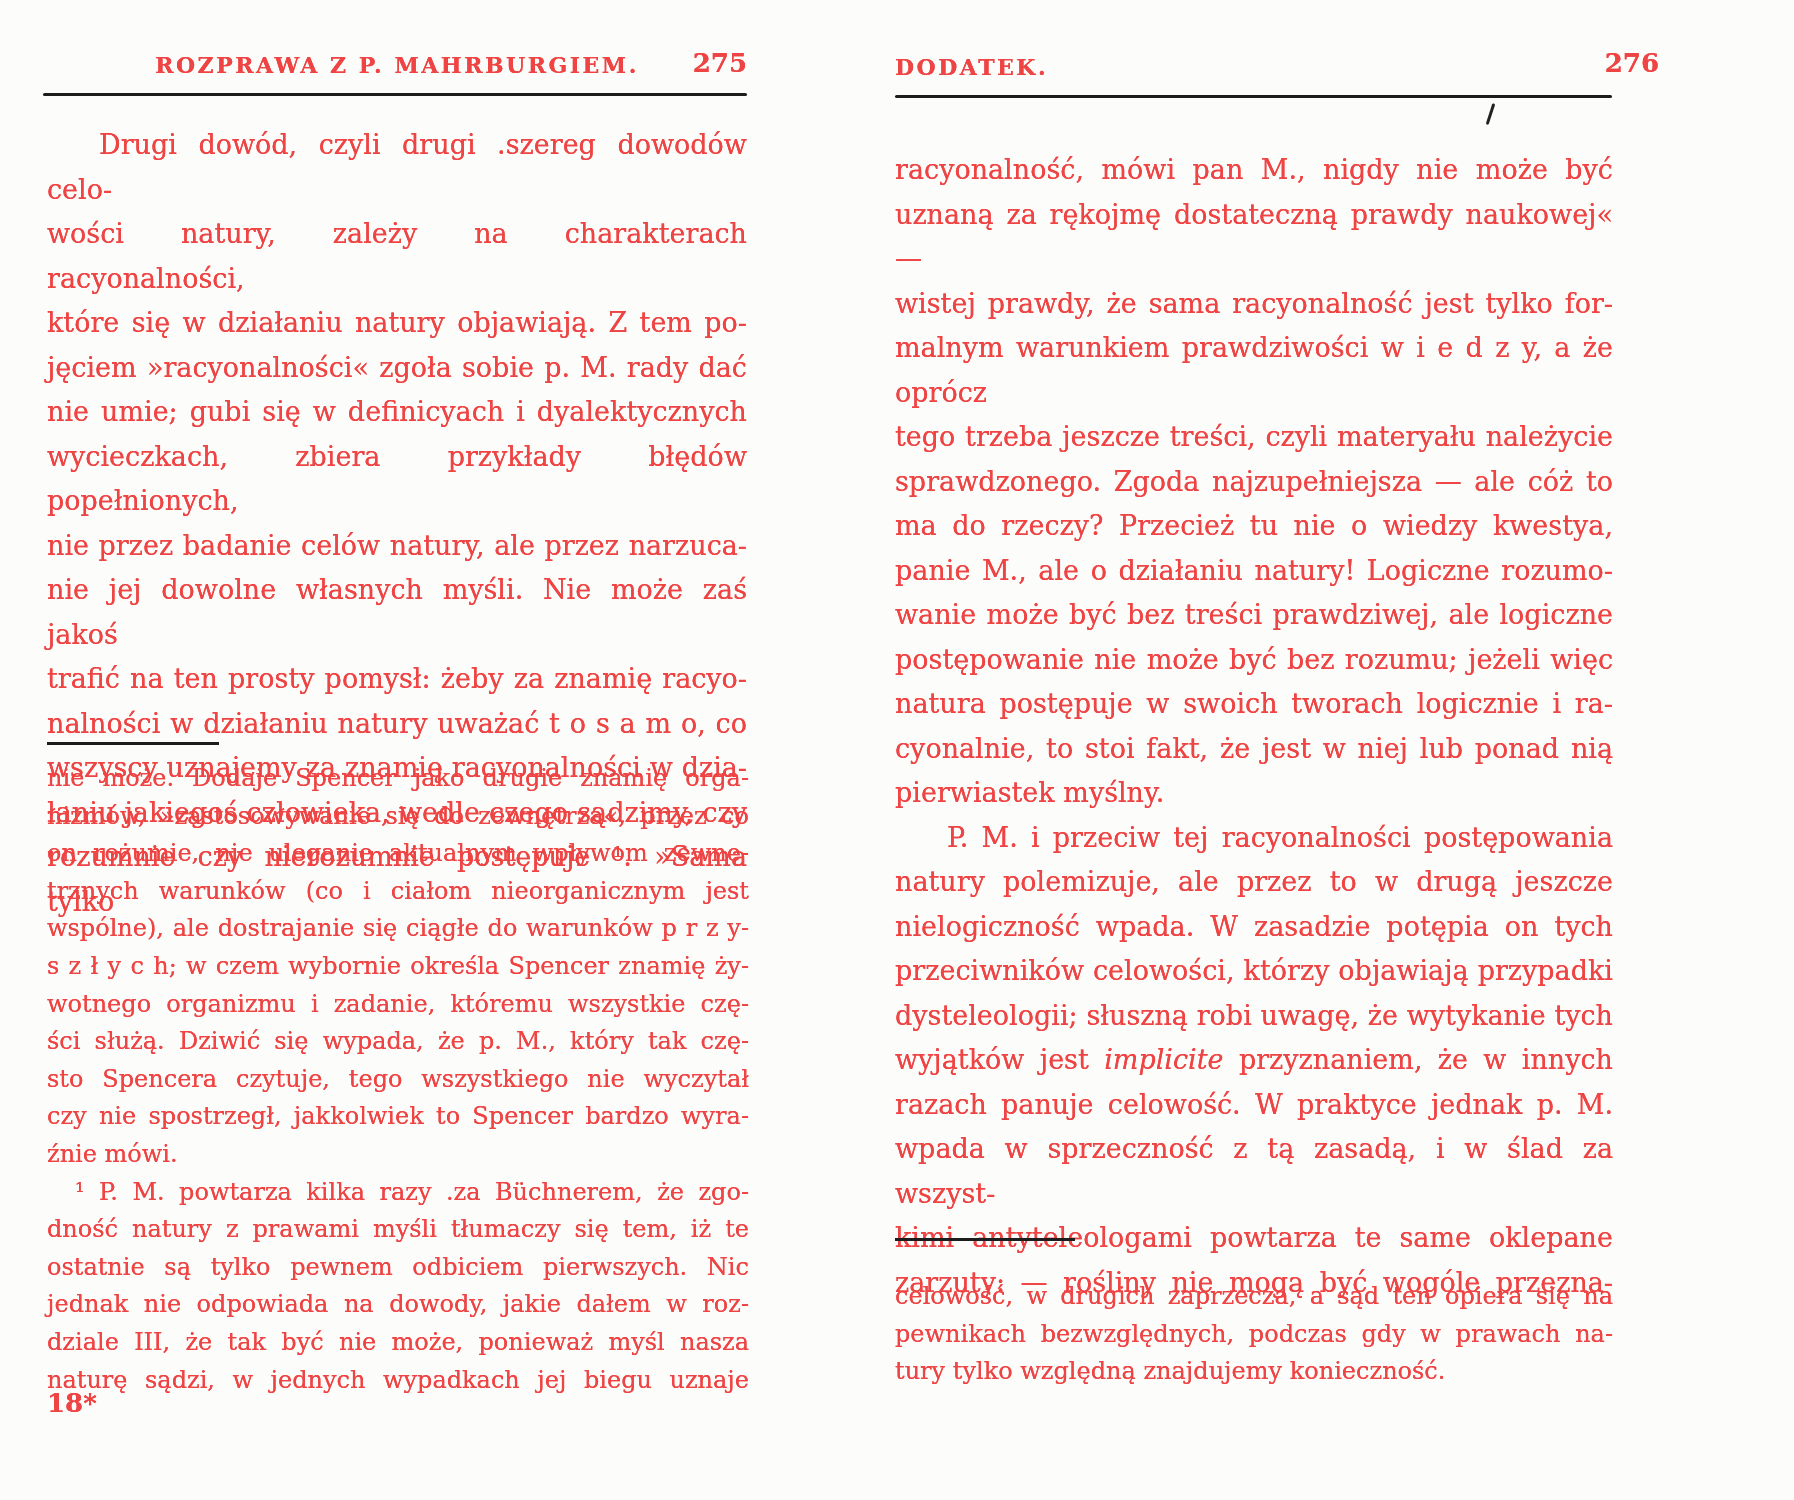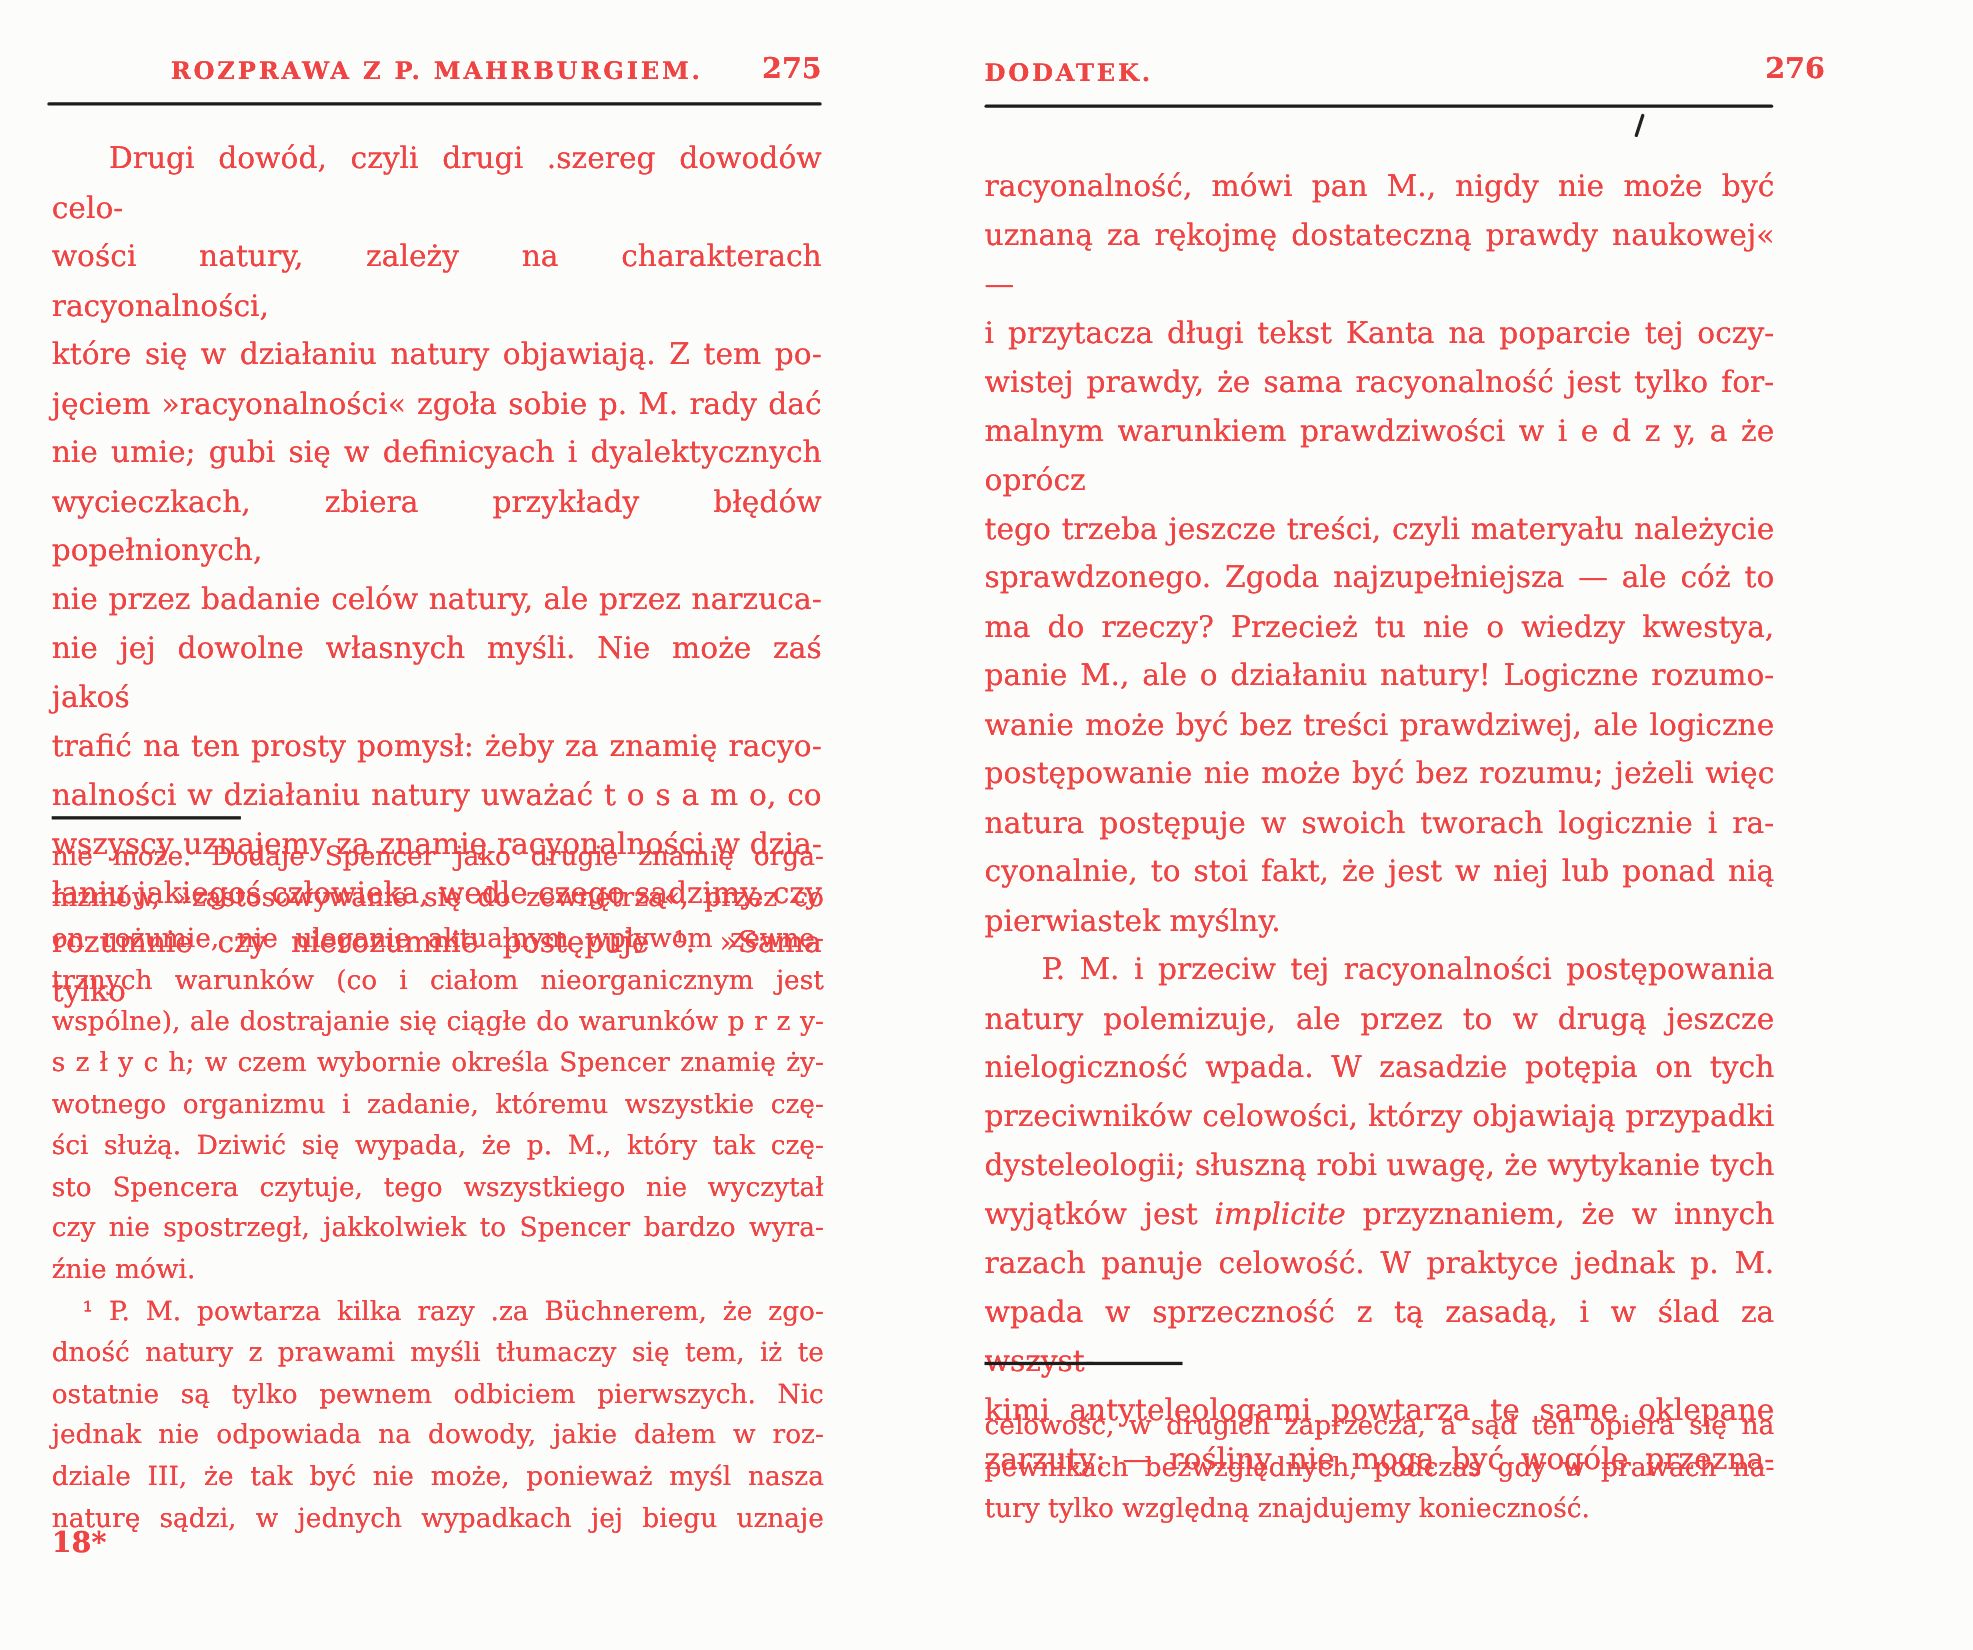--- a/index.html
+++ b/index.html
@@ -120,21 +120,20 @@
   <div>
     <div class="pagenum" style="left:941px;top:48px;width:718px;text-align:right;">276</div>
     <div class="runhead" style="left:895px;top:54px;width:718px;text-align:left;">DODATEK.</div>
     <div class="headrule" style="left:895px;top:95px;width:717px;"></div>
 
     <div class="artifact" style="left:1489px;top:103px;"></div>
 
     <div class="textblock main" style="left:895px;top:148px;width:718px;">
         <div class="tline">racyonalność, mówi pan M., nigdy nie może być</div>
         <div class="tline">uznaną za rękojmę dostateczną prawdy naukowej« —</div>
-        <div class="tline">i przytacza długi tekst Kanta na poparcie tej oczy-</div>
         <div class="tline">wistej prawdy, że sama racyonalność jest tylko for-</div>
         <div class="tline">malnym warunkiem prawdziwości w i e d z y, a że oprócz</div>
         <div class="tline">tego trzeba jeszcze treści, czyli materyału należycie</div>
         <div class="tline">sprawdzonego. Zgoda najzupełniejsza — ale cóż to</div>
         <div class="tline">ma do rzeczy? Przecież tu nie o wiedzy kwestya,</div>
         <div class="tline">panie M., ale o działaniu natury! Logiczne rozumo-</div>
         <div class="tline">wanie może być bez treści prawdziwej, ale logiczne</div>
         <div class="tline">postępowanie nie może być bez rozumu; jeżeli więc</div>
         <div class="tline">natura postępuje w swoich tworach logicznie i ra-</div>
         <div class="tline">cyonalnie, to stoi fakt, że jest w niej lub ponad nią</div>

